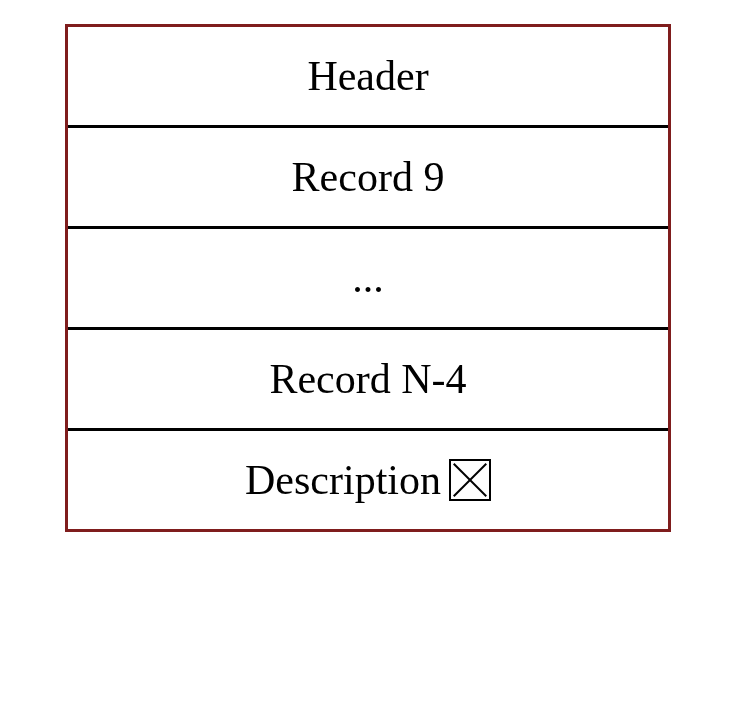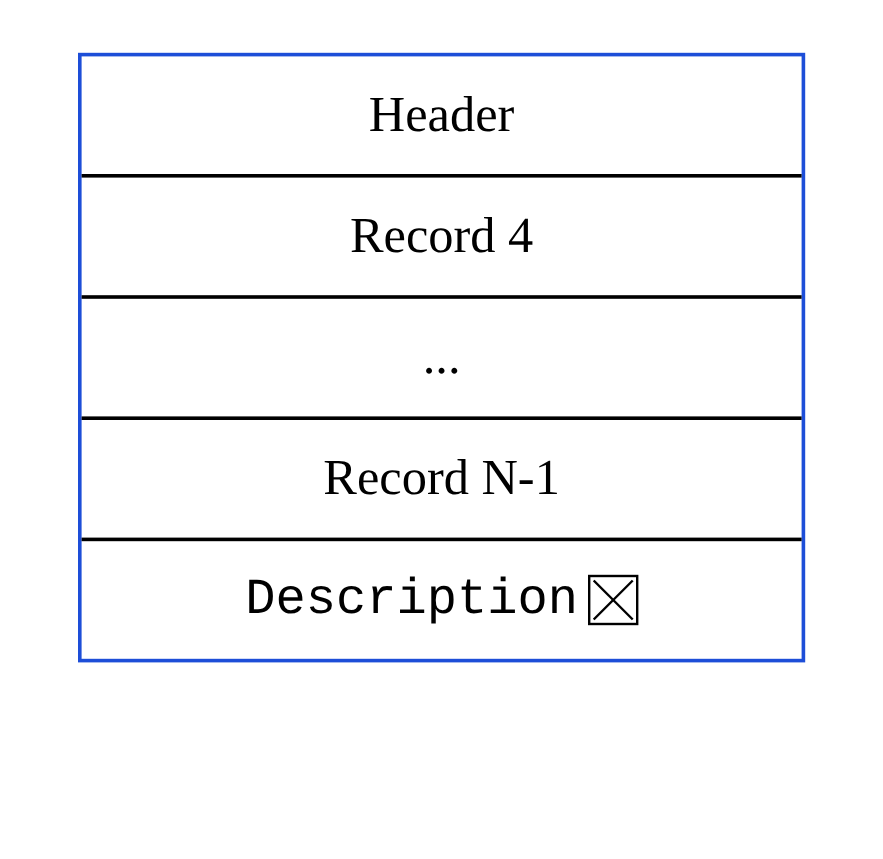--- a/index.html
+++ b/index.html
@@ -5,37 +5,36 @@
     body {
       margin: 0;
       padding: 20px;
       font-family: "Times New Roman", serif;
       background: white;
       width: 736px;
       height: 716px;
       box-sizing: border-box;
     }
     .table-container {
-      border: 3px solid #1d4ed8;
+      border: 3px solid #7f1d1d;
       width: 600px;
-      margin: 24px auto;
+      margin: 4px auto;
     }
     .table-row {
       border-bottom: 3px solid black;
       padding: 25px 10px;
       text-align: center;
       font-size: 42px;
       display: flex;
       align-items: center;
       justify-content: center;
       gap: 8px;
     }
     .table-row:last-child {
       border-bottom: none;
-      font-family: Liberation Mono, monospace;
     }
     .icon-box {
       display: inline-flex;
       align-items: center;
       justify-content: center;
       width: 38px;
       height: 38px;
       border: 2px solid black;
       position: relative;
       vertical-align: middle;
@@ -58,25 +57,25 @@
     }
   </style>
 </head>
 <body>
 
 <div class="table-container">
   <div class="table-row">
     <span>Header</span>
   </div>
   <div class="table-row">
-    <span>Record 4</span>
+    <span>Record 9</span>
   </div>
   <div class="table-row">
     <span>...</span>
   </div>
   <div class="table-row">
-    <span>Record N-1</span>
+    <span>Record N-4</span>
   </div>
   <div class="table-row">
     <span>Description</span>
     <span class="icon-box"></span>
   </div>
 </div>
 
 </body></html>

